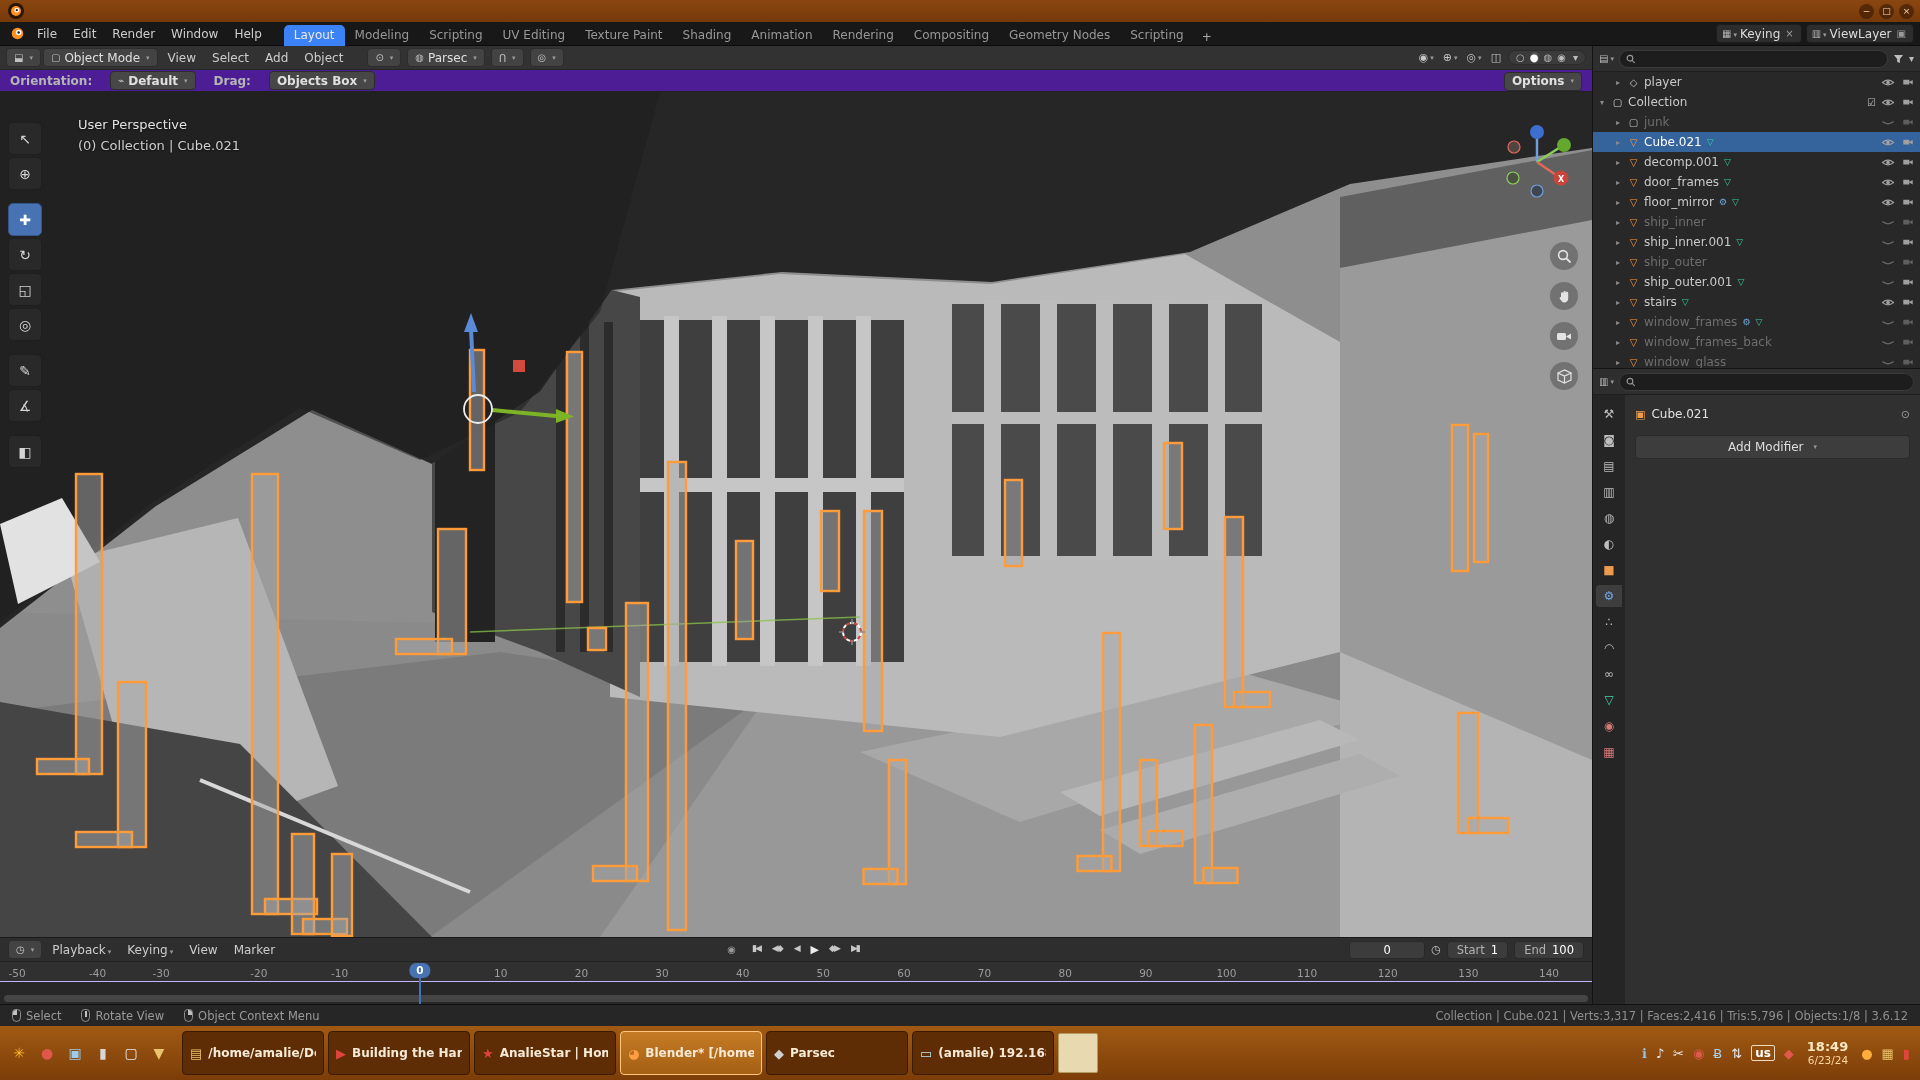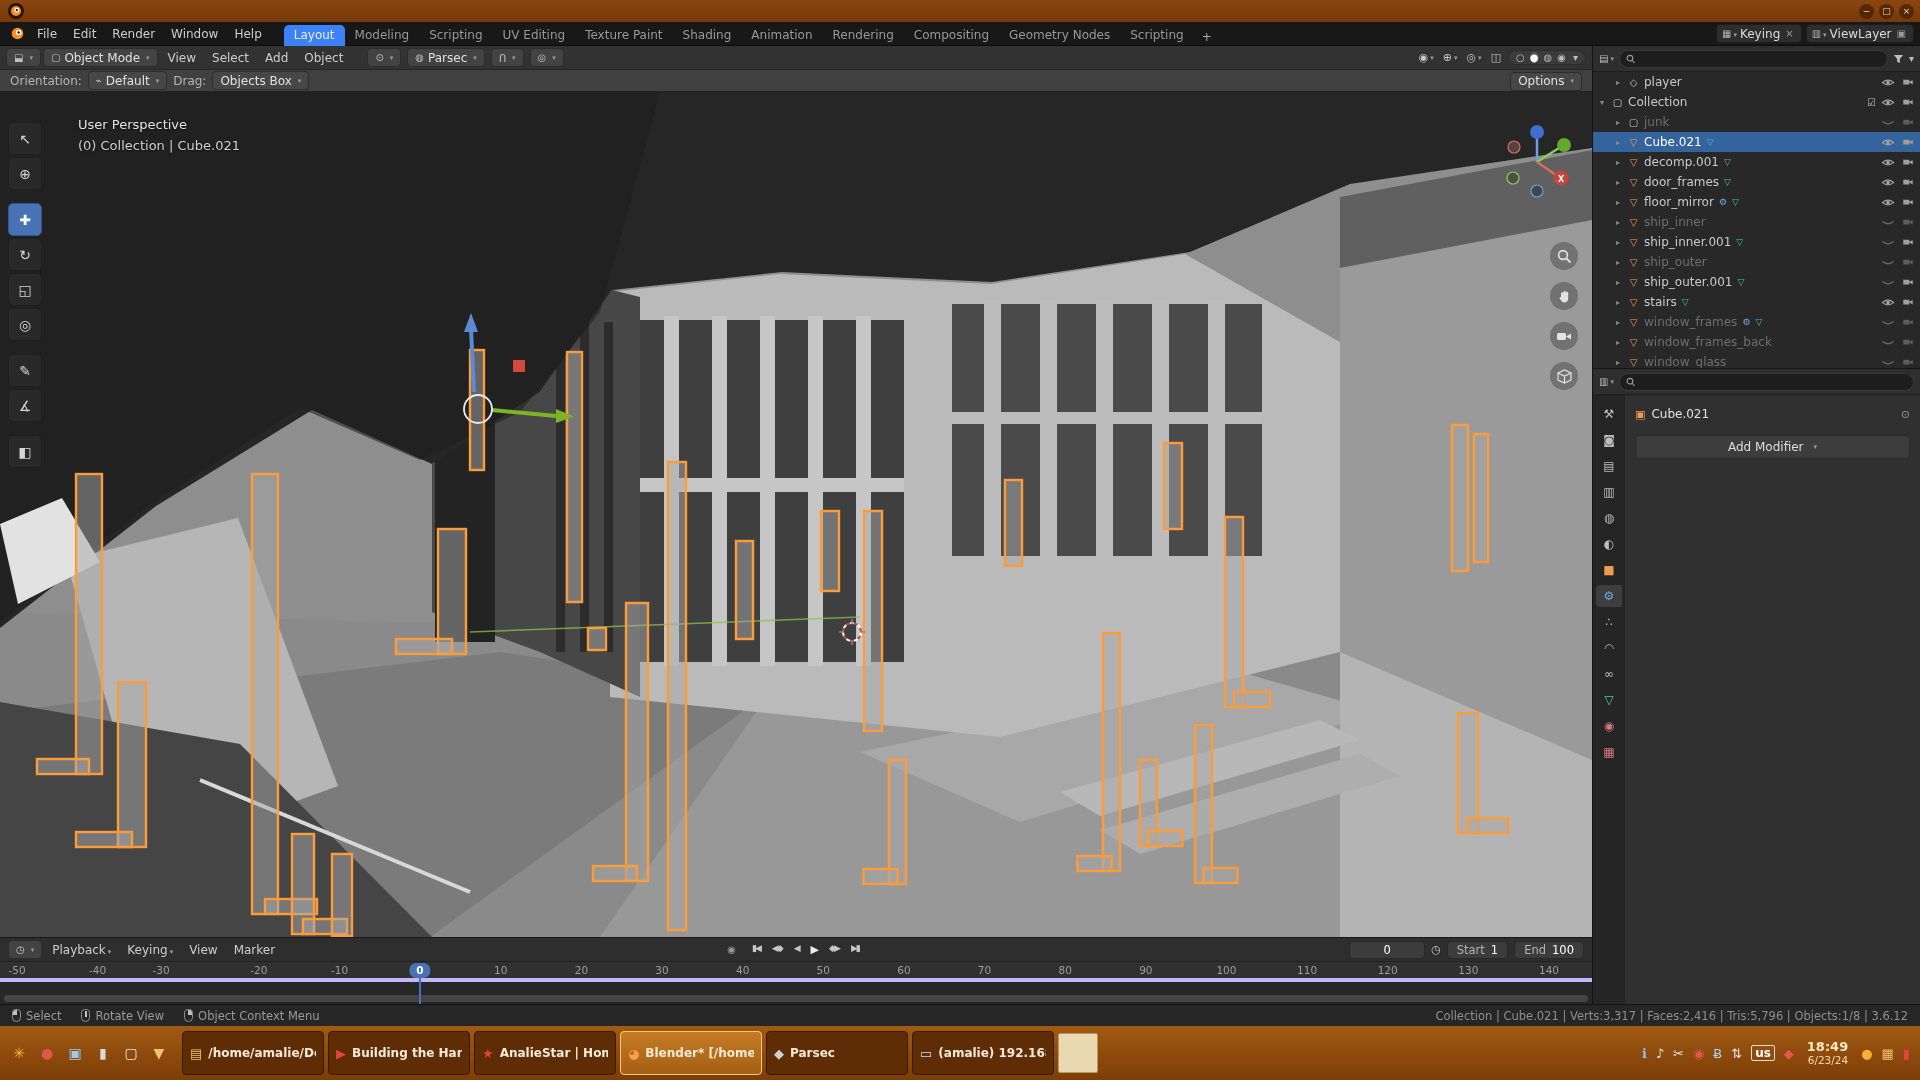--- a/index.html
+++ b/index.html
@@ -44,22 +44,22 @@
   .chip { display:inline-flex; align-items:center; gap:4px; background:#434343; border:1px solid #2c2c2c;
     border-radius:4px; padding:0 7px; color:#e0e0e0; font-size:12px; height:19px; white-space:nowrap; }
   .chip .ic { font-size:10px; color:#c0c0c0; }
   .vh-icons { display:flex; align-items:center; gap:6px; margin-left:14px; }
   .vh-right { margin-left:auto; display:flex; align-items:center; gap:7px; }
   .hdr-ic { color:#c6c6c6; font-size:11px; display:flex; align-items:center; }
   .shade-pill { display:flex; align-items:center; gap:5px; background:#3b3b3b; border:1px solid #2a2a2a;
     border-radius:9px; padding:1px 7px; }
   .shade-pill span { font-size:10px; color:#bdbdbd; }
   .shade-pill span.active { color:#fff; background:#565656; border-radius:50%; }
-  .tsb { height:22px; background:#404040; display:flex; align-items:center; padding:0 10px; gap:6px;
-    border-bottom:1px solid #222; }
+  .tsb { height:22px; background:#4c1d95; display:flex; align-items:center; padding:0 10px; gap:18px;
+    border-bottom:1px solid #222;font-weight:bold; }
   .tsb .lbl { color:#b5b5b5; font-size:12px; }
   .tsb .chip { background:#474747; }
   .tsb-right { margin-left:auto; }
 
   
   .viewport { flex:1; position:relative; overflow:hidden; background:#6e6e6e; min-height:0; }
   .viewport svg.scene { position:absolute; inset:0; width:100%; height:100%; }
   .vp-overlay { position:absolute; left:78px; top:22px; color:#e2e2e2; font-size:13px;
     text-shadow:0 1px 2px rgba(0,0,0,.55); line-height:21px; pointer-events:none; }
   .vp-overlay .l2 { color:#cfcfcf; }
@@ -78,21 +78,21 @@
     padding:0 8px; gap:2px; position:relative; }
   .tl-transport { position:absolute; left:50%; transform:translateX(-50%); display:flex; align-items:center; gap:2px; }
   .tp-btn { color:#c7c7c7; font-size:9px; letter-spacing:-2px; padding:2px 6px 2px 4px; border-radius:3px; }
   .tp-btn.play { color:#ededed; font-size:11px; }
   .autokey { color:#9a9a9a; font-size:10px; margin-right:10px; }
   .tl-right { margin-left:auto; display:flex; align-items:center; gap:6px; }
   .field { background:#3c3c3c; border:1px solid #292929; border-radius:4px; height:18px; display:flex;
     align-items:center; justify-content:center; gap:6px; font-size:11.5px; color:#fff; padding:0 9px; }
   .field .flbl { color:#b2b2b2; }
   .tl-body { flex:1; position:relative; }
-  .tl-ruler { height:20px; background:#303030; border-bottom:4px solid #c4b5fd; position:relative; }
+  .tl-ruler { height:20px; background:#303030; border-bottom:1px solid #c4b5fd; position:relative; }
   .tick { position:absolute; bottom:2px; transform:translateX(-50%); color:#9d9d9d; font-size:10.5px; }
   .tl-track { height:22px; background:#272727; position:relative; }
   .tl-scroll { position:absolute; bottom:2px; left:4px; right:4px; height:7px; background:#454545; border-radius:4px; }
   .playhead { position:absolute; top:0; bottom:0; left:420px; width:0; pointer-events:none; }
   .playhead .ph-line { position:absolute; top:14px; bottom:0; left:-1px; width:2px; background:#4772b3; }
   .playhead .ph-label { position:absolute; top:1px; left:0; transform:translateX(-50%); background:#4772b3;
     color:#fff; font-size:10.5px; font-weight:bold; border-radius:7px; padding:0 7px; line-height:15px; }
 
   
   .outliner { height:322px; display:flex; flex-direction:column; overflow:hidden; background:#282828; }

